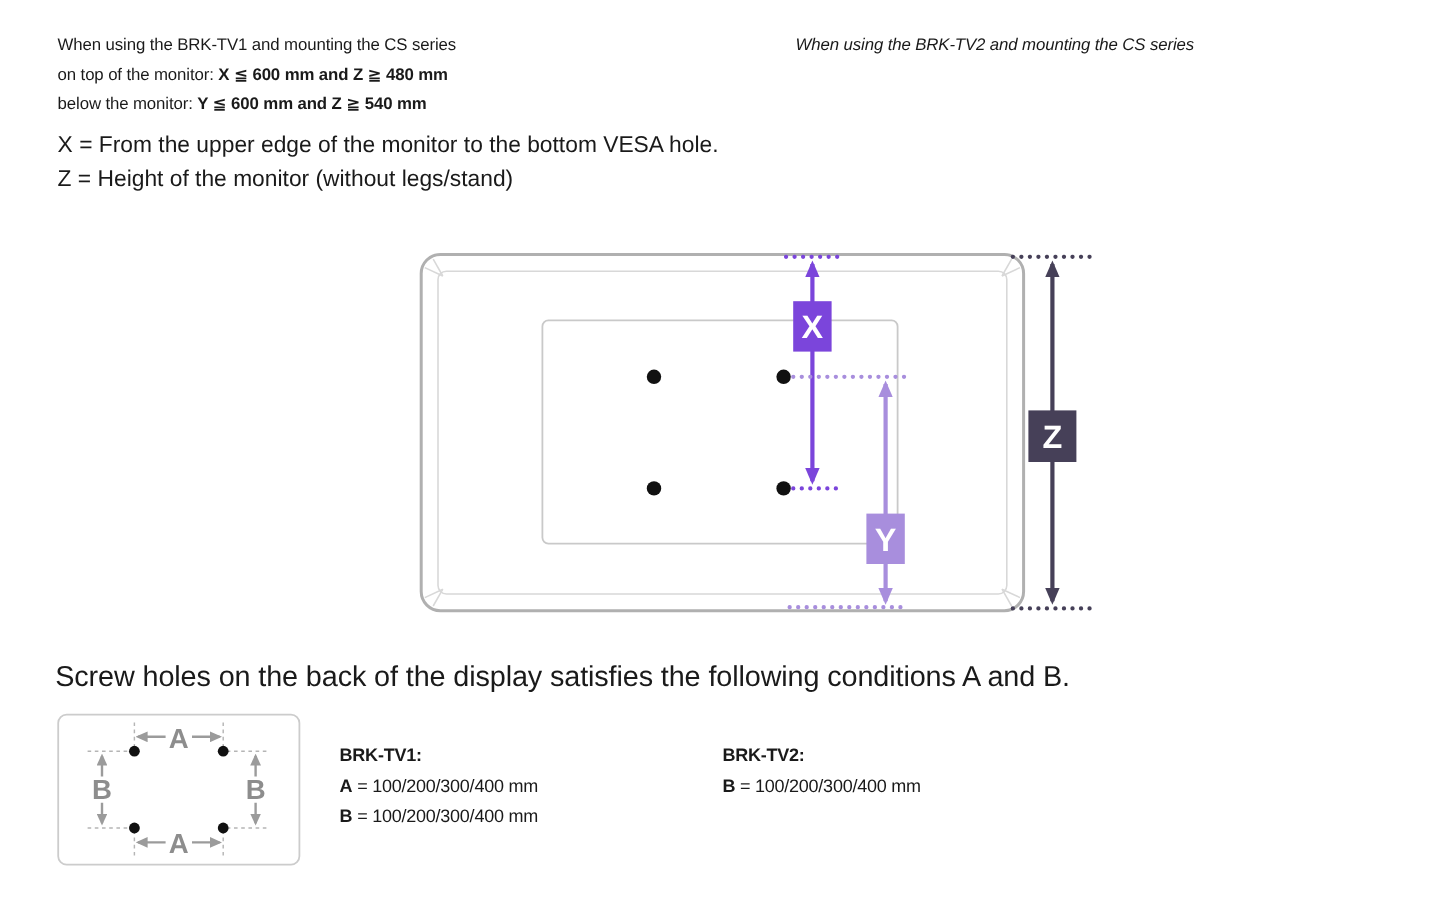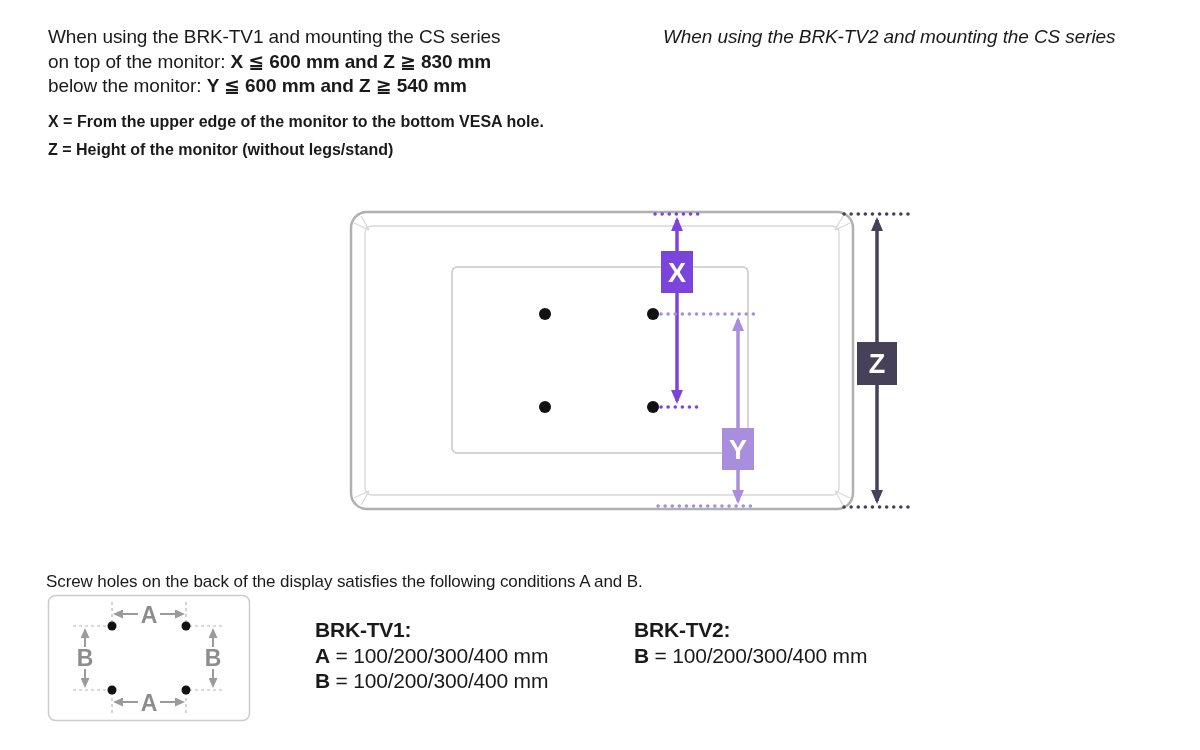--- a/index.html
+++ b/index.html
@@ -2,37 +2,37 @@
 <html><head>
 <meta charset="utf-8">
 <style>
   html,body{margin:0;padding:0;}
   body{
     width:1200px;height:750px;background:#ffffff;overflow:hidden;position:relative;
     font-family:"Liberation Sans","DejaVu Sans",sans-serif;color:#1a1a1a;
     -webkit-font-smoothing:antialiased;
   }
   .abs{position:absolute;}
-  .note{font-size:19px;line-height:24.6px;letter-spacing:-0.1px;}
+  .note{font-size:14px;line-height:24.6px;letter-spacing:-0.1px;}
   .note b{font-weight:700;}
-  .defs{font-size:16px;line-height:28px;font-weight:bold;}
-  .heading{font-size:17px;letter-spacing:-0.1px;margin-top:21px;}
-  .specs{font-size:21px;line-height:25.5px;letter-spacing:-0.2px;margin-left:32px;}
+  .defs{font-size:19px;line-height:28px;}
+  .heading{font-size:24px;letter-spacing:-0.1px;}
+  .specs{font-size:15px;line-height:25.5px;letter-spacing:-0.2px;}
   .specs .title{font-weight:700;}
   .specs b{font-weight:700;}
   svg text{font-family:"Liberation Sans","DejaVu Sans",sans-serif;}
   .dimletter{font-weight:700;font-size:27px;}
   .abletter{font-weight:700;font-size:23px;}
 </style>
 </head>
 <body>
 
 <div class="abs note" style="left:48px;top:25px;">
   <div>When using the BRK-TV1 and mounting the CS series</div>
-  <div><span>on top of the monitor: </span><b>X ≦ 600 mm and Z ≧ 830 mm</b></div>
+  <div><span>on top of the monitor: </span><b>X ≦ 600 mm and Z ≧ 480 mm</b></div>
   <div><span>below the monitor: </span><b>Y ≦ 600 mm and Z ≧ 540 mm</b></div>
 </div>
 
 <div class="abs note" style="left:663px;top:25px;font-style:italic;">
   <div>When using the BRK-TV2 and mounting the CS series</div>
 </div>
 
 <div class="abs defs" style="left:48px;top:108px;">
   <div>X = From the upper edge of the monitor to the bottom VESA hole.</div>
   <div>Z = Height of the monitor (without legs/stand)</div>

